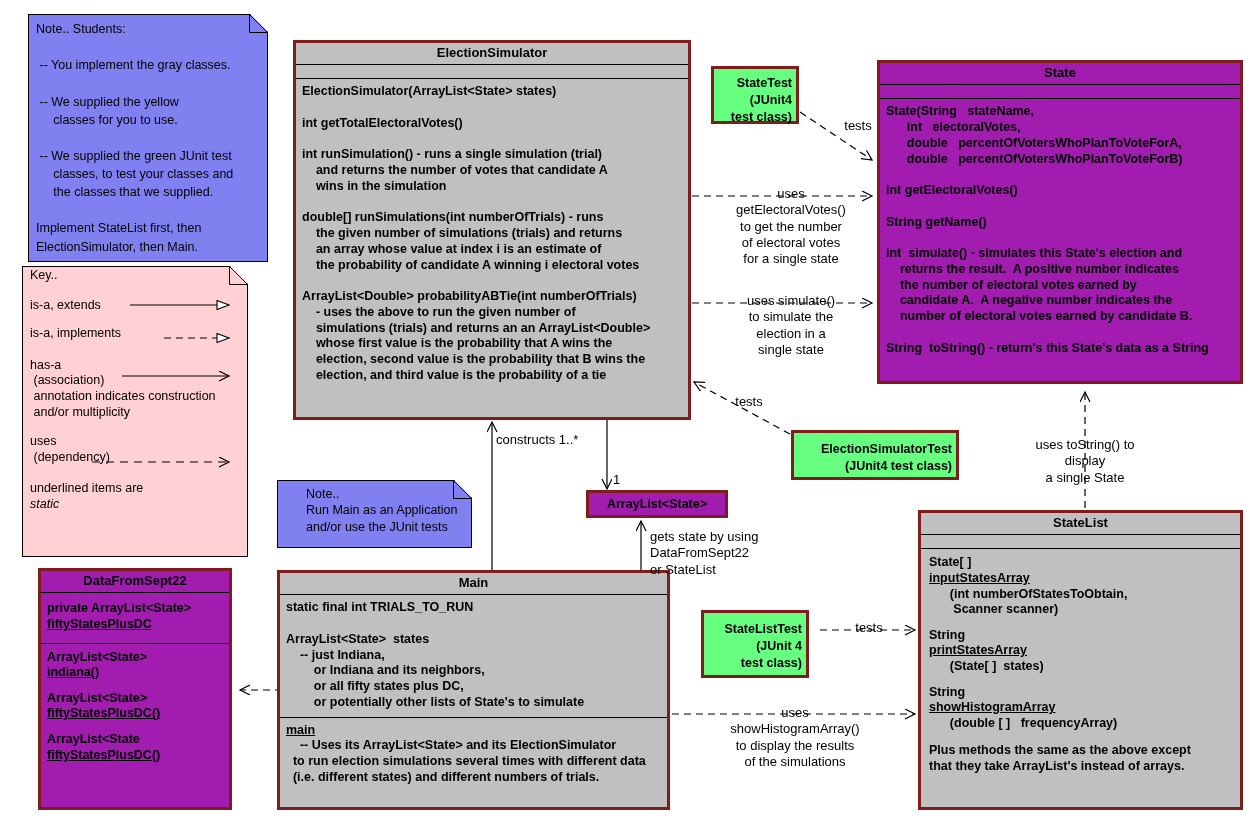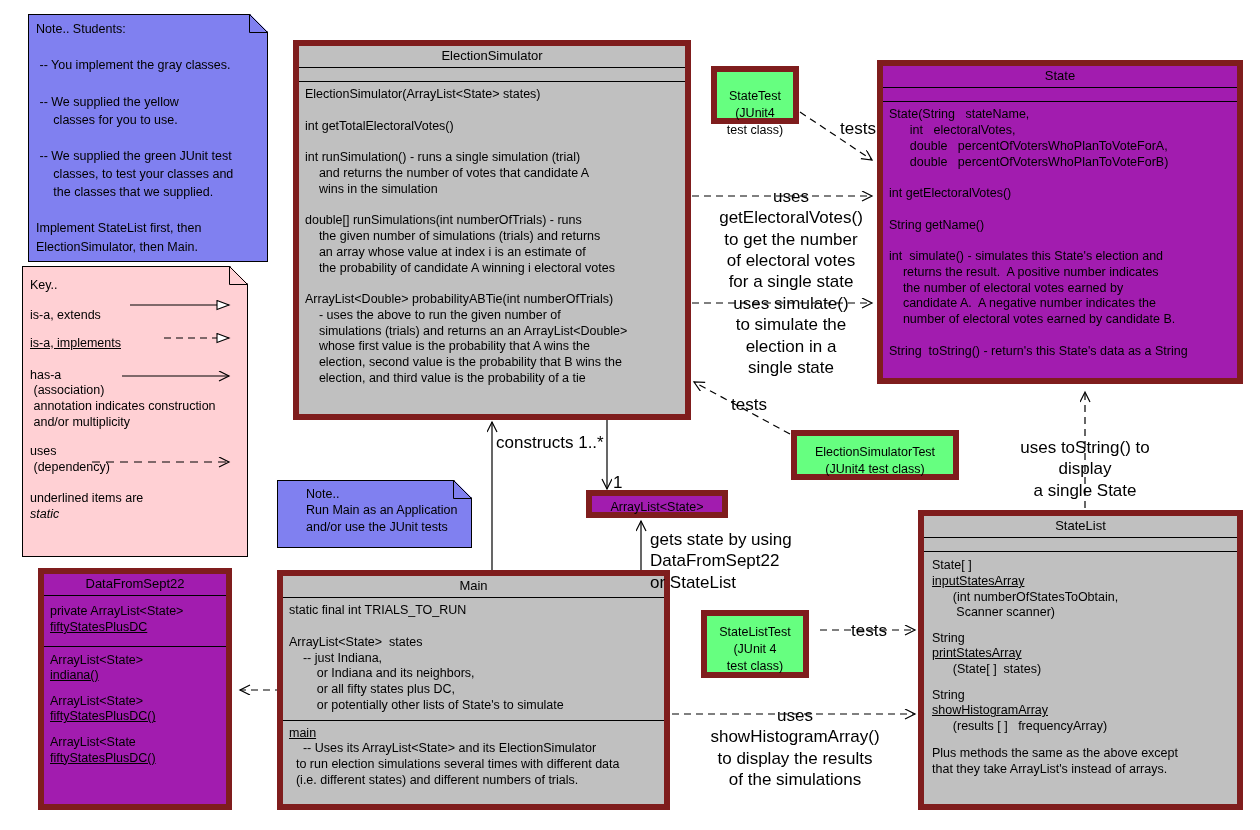--- a/index.html
+++ b/index.html
@@ -3,21 +3,21 @@
 <meta charset="utf-8">
 <style>
   html,body{margin:0;padding:0;background:#ffffff;}
   body{width:1260px;height:830px;position:relative;overflow:hidden;
        font-family:"Liberation Sans","DejaVu Sans",sans-serif;
        font-size:12.5px;color:#000;line-height:1.25;}
   #canvas{position:absolute;left:0;top:0;width:1260px;height:830px;}
   svg.wires{position:absolute;left:0;top:0;width:1260px;height:830px;pointer-events:none;}
 
   
-  .box{position:absolute;border:6px solid #7f1d1d;box-sizing:border-box;}
+  .box{position:absolute;border:3px solid #7f1d1d;box-sizing:border-box;font-weight:bold;}
   .gray{background:#c0c0c0;}
   .yellow{background:#a21caf;}
   .green{background:#66ff80;}
 
   .cls-title{text-align:center;padding:2px 0 3px 0;border-bottom:1px solid #000;
              font-size:13px;}
   .cls-sec{border-bottom:1px solid #000;}
   .cls-sec.last{border-bottom:none;}
   .cls-body{padding:5px 6px 6px 6px;white-space:pre;font-size:12.5px;line-height:1.26;}
   .empty-sec{height:13px;border-bottom:1px solid #000;}
@@ -30,24 +30,24 @@
   .note-body{position:absolute;left:0;top:0;width:100%;height:100%;
              background:#8080f0;border:1px solid #000;box-sizing:border-box;
              clip-path:polygon(0 0, calc(100% - 18px) 0, 100% 18px, 100% 100%, 0 100%);}
   .note-fold{position:absolute;right:0;top:0;width:19px;height:19px;}
   .note-txt{position:relative;padding:6px 8px;white-space:pre;line-height:1.45;}
 
   .key-body{position:absolute;left:0;top:0;width:100%;height:100%;
             background:#ffd0d4;border:1px solid #000;box-sizing:border-box;
             clip-path:polygon(0 0, calc(100% - 18px) 0, 100% 18px, 100% 100%, 0 100%);}
 
-  .green-txt{text-align:center;padding:16px 4px;white-space:pre;line-height:1.35;}
+  .green-txt{text-align:right;padding:6px 4px;white-space:pre;line-height:1.35;}
 
   
-  .lbl{position:absolute;white-space:pre;text-align:center;font-size:17px;
+  .lbl{position:absolute;white-space:pre;text-align:center;font-size:13px;
        line-height:1.25;background:transparent;}
   .lbl.left{text-align:left;}
 </style>
 </head>
 <body>
 
 <div id="canvas">
 
   <svg class="wires" viewBox="0 0 1260 830">
     <defs>
@@ -108,27 +108,27 @@
   </div>
 
   <div class="note-wrap" style="left:22px;top:266px;width:226px;height:291px;">
     <div class="key-body"></div>
     <svg class="note-fold" viewBox="0 0 19 19">
       <path d="M0.5,0.5 L18.5,18.5 L0.5,18.5 z" fill="#ffd0d4" stroke="none"></path>
       <path d="M0.5,0.5 L18.5,18.5" stroke="#000" stroke-width="1" fill="none"></path>
       <path d="M0.5,0.5 L0.5,18.5 L18.5,18.5" stroke="#000" stroke-width="1" fill="none"></path>
     </svg>
 
-    <div style="position:relative;padding:12px 8px;">
+    <div style="position:relative;padding:2px 8px;">
       <div style="margin-bottom:14px;">Key..</div>
 
       <div style="height:28px;">
         <span>is-a, extends</span>
       </div>
-      <div style="height:32px;text-decoration:underline;">
+      <div style="height:32px;">
         <span>is-a, implements</span>
       </div>
       <div>
         <span>has-a</span>
         <div style="white-space:pre;line-height:1.25;"> (association)
  annotation indicates construction
  and/or multiplicity</div>
       </div>
       <div style="margin-top:14px;">
         <span>uses</span>
@@ -271,21 +271,21 @@
        Scanner scanner)</div>
       </div>
       <div style="margin-bottom:10px;">
         <div>String</div>
         <div class="u" style="display:inline-block;">printStatesArray</div>
         <div style="white-space:pre;">      (State[ ]  states)</div>
       </div>
       <div style="margin-bottom:10px;">
         <div>String</div>
         <div class="u" style="display:inline-block;">showHistogramArray</div>
-        <div style="white-space:pre;">      (results [ ]   frequencyArray)</div>
+        <div style="white-space:pre;">      (double [ ]   frequencyArray)</div>
       </div>
       <div style="white-space:pre;line-height:1.3;">Plus methods the same as the above except
 that they take ArrayList's instead of arrays.</div>
     </div>
   </div>
 
   <div class="lbl" style="left:828px;top:118px;width:60px;">tests</div>
 
   <div class="lbl" style="left:700px;top:186px;width:182px;">uses
 getElectoralVotes()

